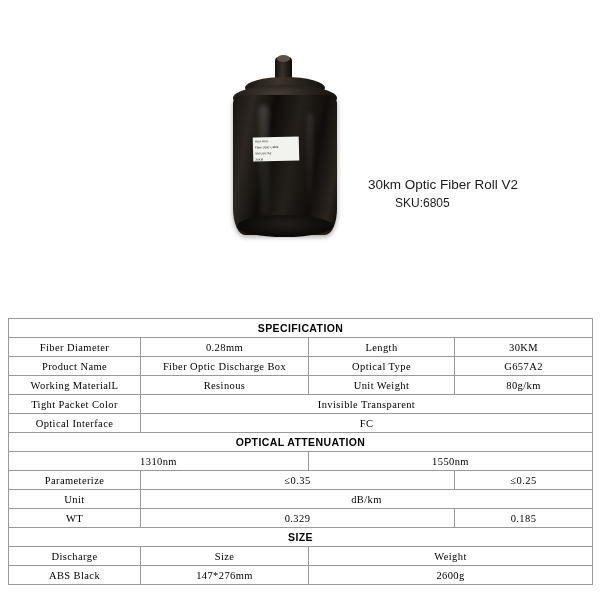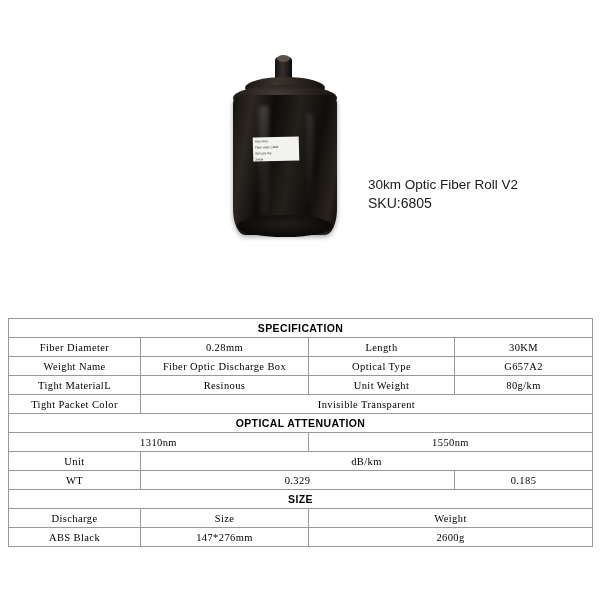--- a/index.html
+++ b/index.html
@@ -131,22 +131,23 @@
     position: absolute;
     left: 368px;
     top: 175px;
     line-height: 19px;
   }
   .hero-title {
     font-size: 13.5px;
     color: #1b1b1b;
   }
   .hero-sku {
-    font-size: 14px;
+    font-size: 12px;
     color: #1b1b1b;
+    margin-left: 27px;
   }
 
   
   .spec-wrap {
     position: absolute;
     left: 8px;
     top: 318px;
     width: 584px;
   }
   table.spec {
@@ -219,49 +220,58 @@
         </tr>
 
         <tr>
           <td>Fiber Diameter</td>
           <td>0.28mm</td>
           <td>Length</td>
           <td>30KM</td>
         </tr>
 
         <tr>
-          <td>Weight Name</td>
+          <td>Product Name</td>
           <td>Fiber Optic Discharge Box</td>
           <td>Optical Type</td>
           <td>G657A2</td>
         </tr>
 
         <tr>
-          <td>Tight MaterialL</td>
+          <td>Working MaterialL</td>
           <td>Resinous</td>
           <td>Unit Weight</td>
           <td>80g/km</td>
         </tr>
 
 
         <tr>
           <td>Tight Packet Color</td>
           <td colspan="3">Invisible Transparent</td>
         </tr>
 
+        <tr>
+          <td>Optical Interface</td>
+          <td colspan="3">FC</td>
+        </tr>
 
         <tr>
           <td class="section" colspan="4">OPTICAL ATTENUATION</td>
         </tr>
 
         <tr>
           <td colspan="2">1310nm</td>
           <td colspan="2">1550nm</td>
         </tr>
 
+        <tr>
+          <td>Parameterize</td>
+          <td colspan="2">≤0.35</td>
+          <td>≤0.25</td>
+        </tr>
 
         <tr>
           <td>Unit</td>
           <td colspan="3">dB/km</td>
         </tr>
 
         <tr>
           <td>WT</td>
           <td colspan="2">0.329</td>
           <td>0.185</td>

